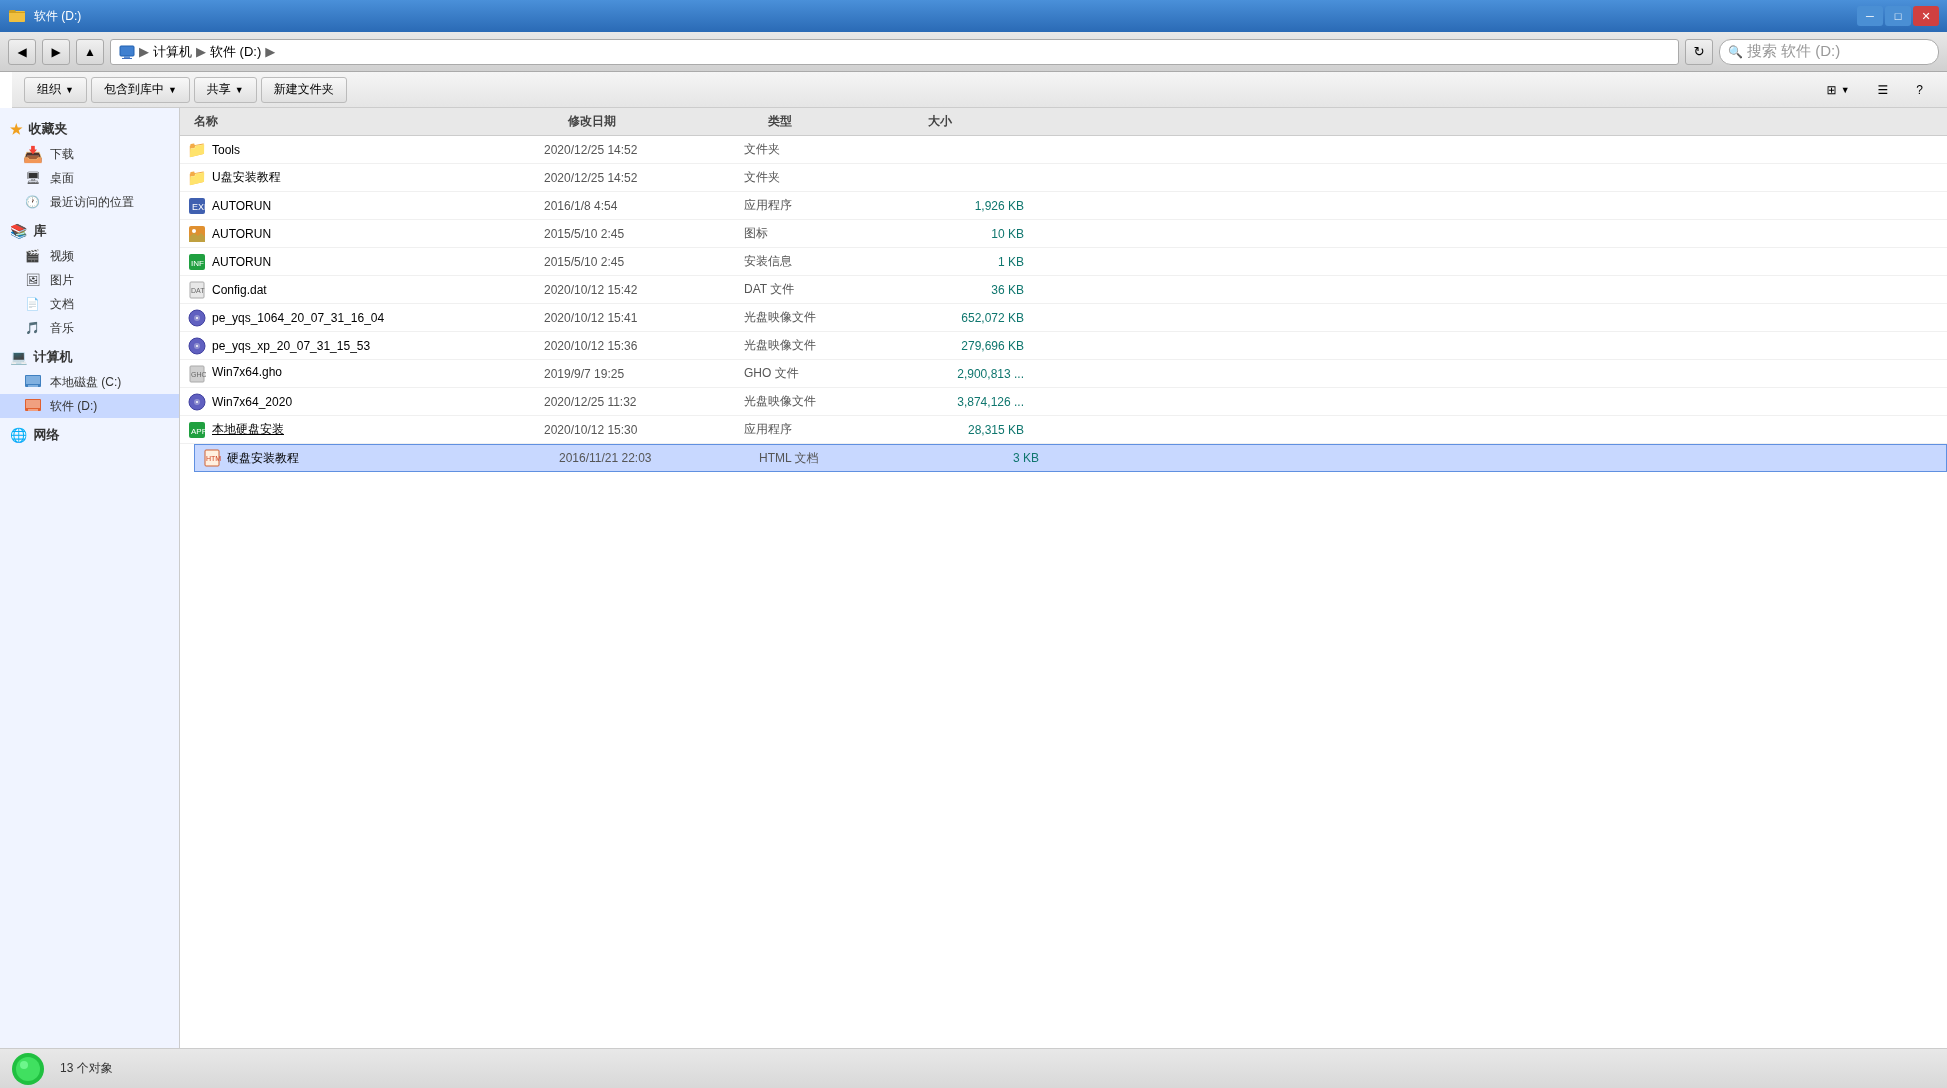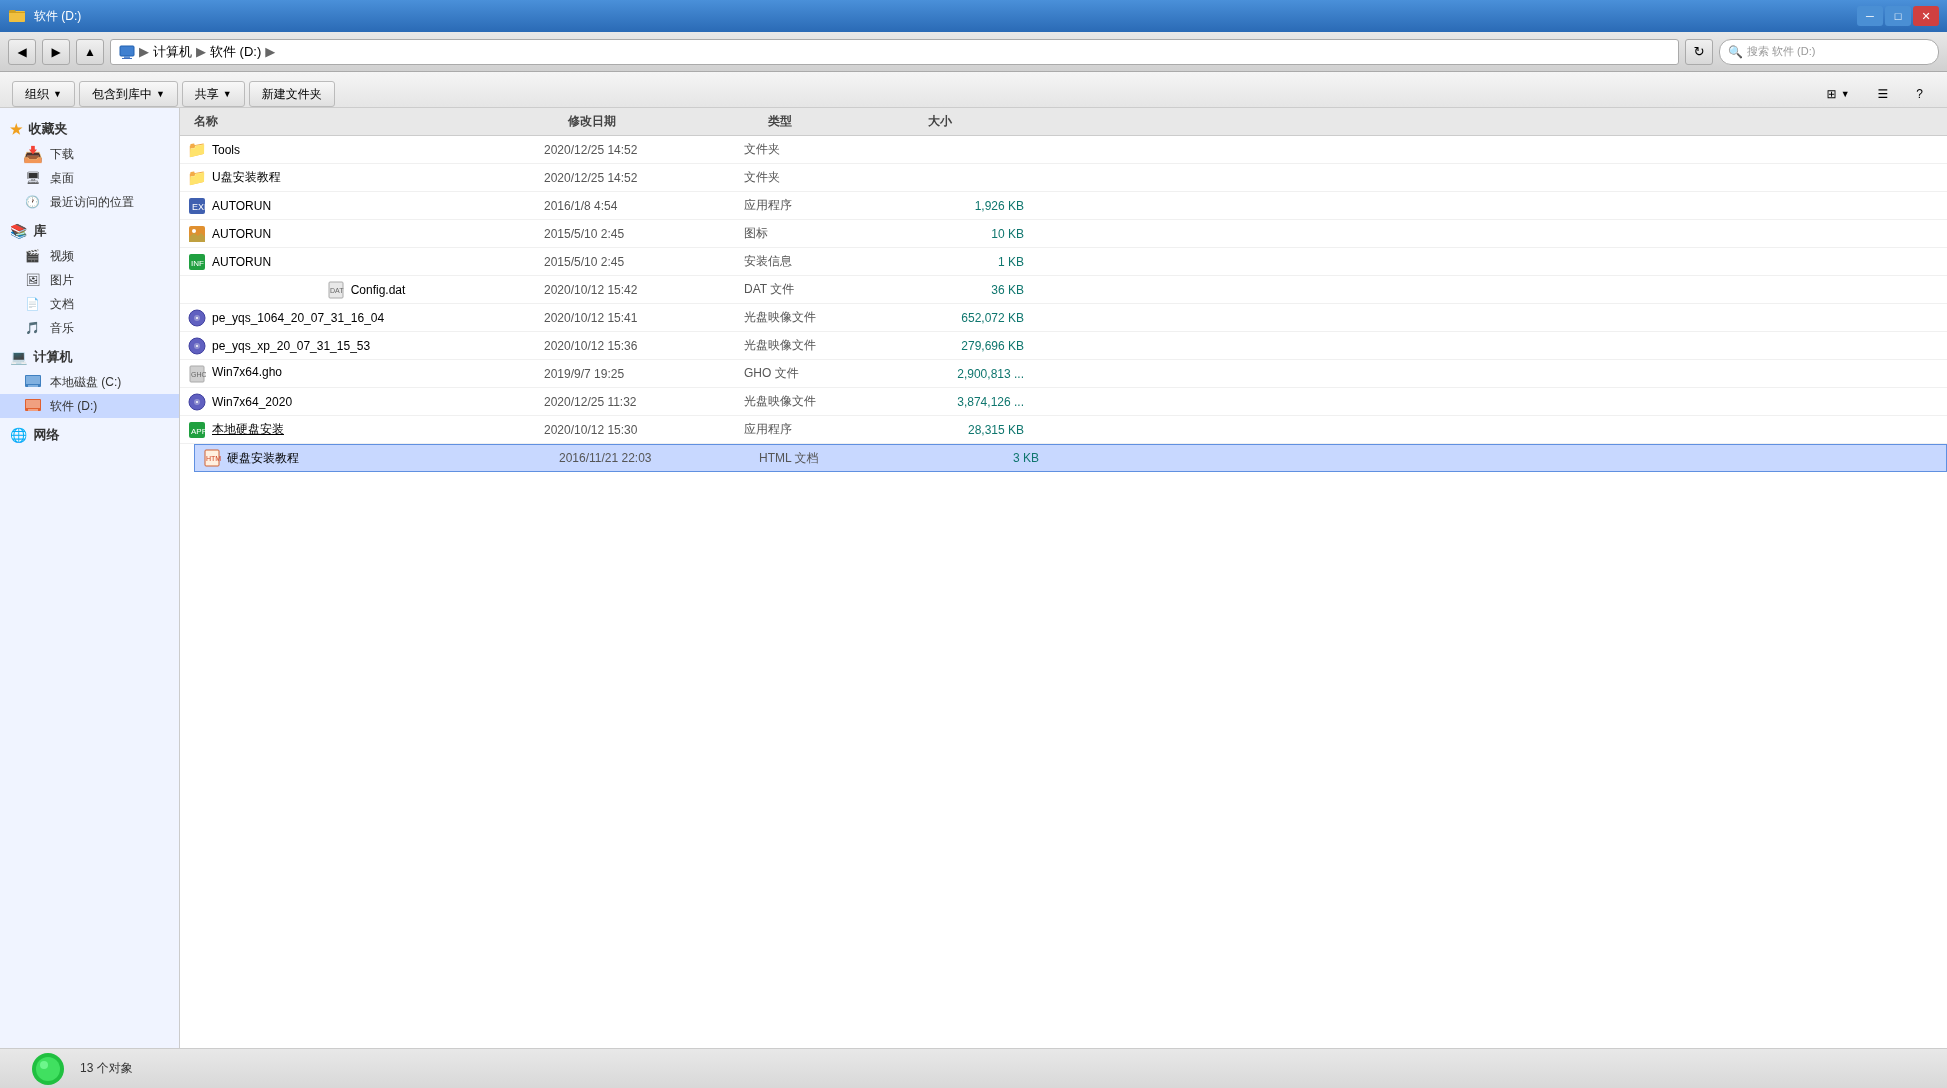--- a/index.html
+++ b/index.html
@@ -114,24 +114,25 @@
       font-size: 12px;
       color: #999;
       gap: 4px;
     }
 
     
     .toolbar {
       background: linear-gradient(to bottom, #f5f5f5, #e5e5e5);
       height: 36px;
       display: flex;
-      align-items: flex-end;
+      align-items: center;
       padding: 0 12px;
       gap: 4px;
       border-bottom: 1px solid #ccc;
+      margin-left: 12px;
     }
     .toolbar-btn {
       padding: 4px 12px;
       height: 26px;
       border: 1px solid #bbb;
       background: linear-gradient(to bottom, #f8f8f8, #e0e0e0);
       border-radius: 3px;
       cursor: pointer;
       font-size: 12px;
       display: flex;
@@ -229,21 +230,21 @@
     .file-type { width: 160px; color: #555; }
     .file-size { width: 140px; color: #0f766e; text-align: right; padding-right: 20px; }
 
     
     .status-bar {
       height: 40px;
       background: linear-gradient(to bottom, #e8e8e8, #d8d8d8);
       border-top: 1px solid #ccc;
       display: flex;
       align-items: center;
-      padding: 0 28px;
+      padding: 0 8px;
       gap: 12px;
       font-size: 12px;
       color: #333;
     }
     .status-icon {
       width: 40px;
       height: 36px;
       display: flex;
       align-items: center;
       justify-content: center;
@@ -301,21 +302,21 @@
     </svg>
     <span class="path-separator">▶</span>
     <span class="path-item">计算机</span>
     <span class="path-separator">▶</span>
     <span class="path-item">软件 (D:)</span>
     <span class="path-separator">▶</span>
   </div>
   <button class="refresh-btn">↻</button>
   <div class="search-box">
     <span>🔍</span>
-    <span style="font-size:11px;color:#999">搜索 软件 (D:)</span>
+    <span style="font-size:15px;color:#999">搜索 软件 (D:)</span>
   </div>
 </div>
 
 <div class="toolbar">
   <button class="toolbar-btn">
     <span>组织</span>
     <span class="dropdown-arrow">▼</span>
   </button>
   <button class="toolbar-btn">
     <span>包含到库中</span>
@@ -493,21 +494,21 @@
             </svg>
           </span>
           <span>AUTORUN</span>
         </div>
         <div class="file-date">2015/5/10 2:45</div>
         <div class="file-type">安装信息</div>
         <div class="file-size">1 KB</div>
       </div>
 
       <div class="file-row">
-        <div class="file-name" style="display:flex;align-items:center;justify-content:center;">
+        <div class="file-name" style="display:flex;align-items:center;">
           <span class="file-icon">
             <svg width="18" height="18" viewBox="0 0 18 18">
               <rect x="2" y="1" width="14" height="16" rx="1" fill="#e8e8e8" stroke="#aaa" stroke-width="1"></rect>
               <text x="3" y="12" font-size="7" fill="#666">DAT</text>
             </svg>
           </span>
           <span>Config.dat</span>
         </div>
         <div class="file-date">2020/10/12 15:42</div>
         <div class="file-type">DAT 文件</div>

